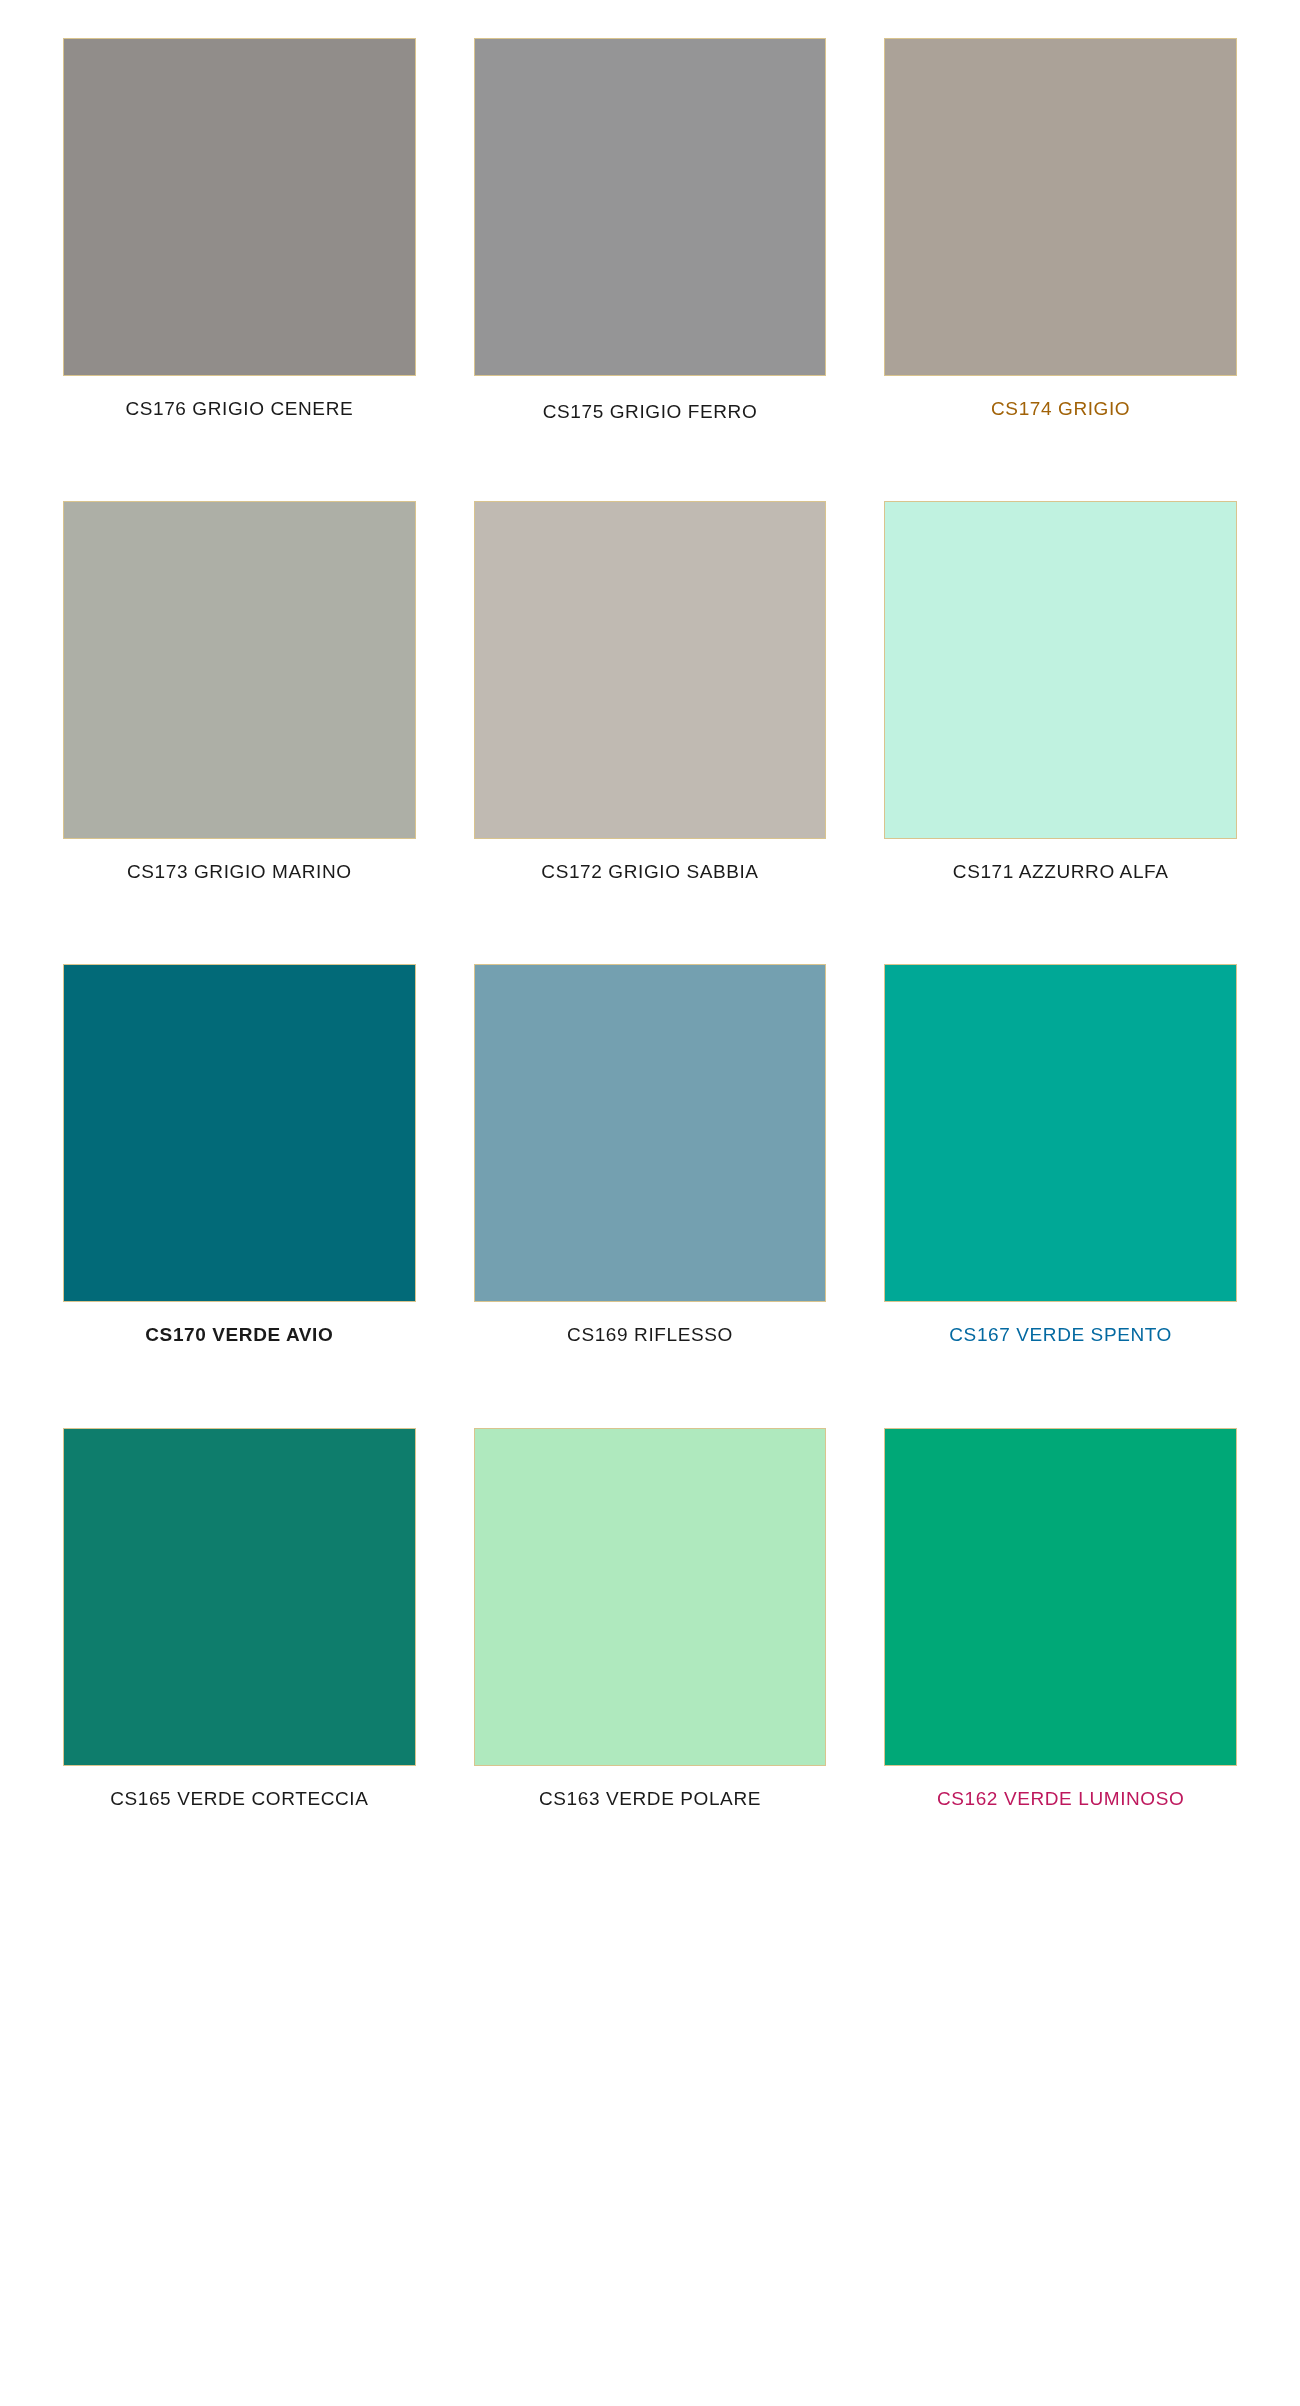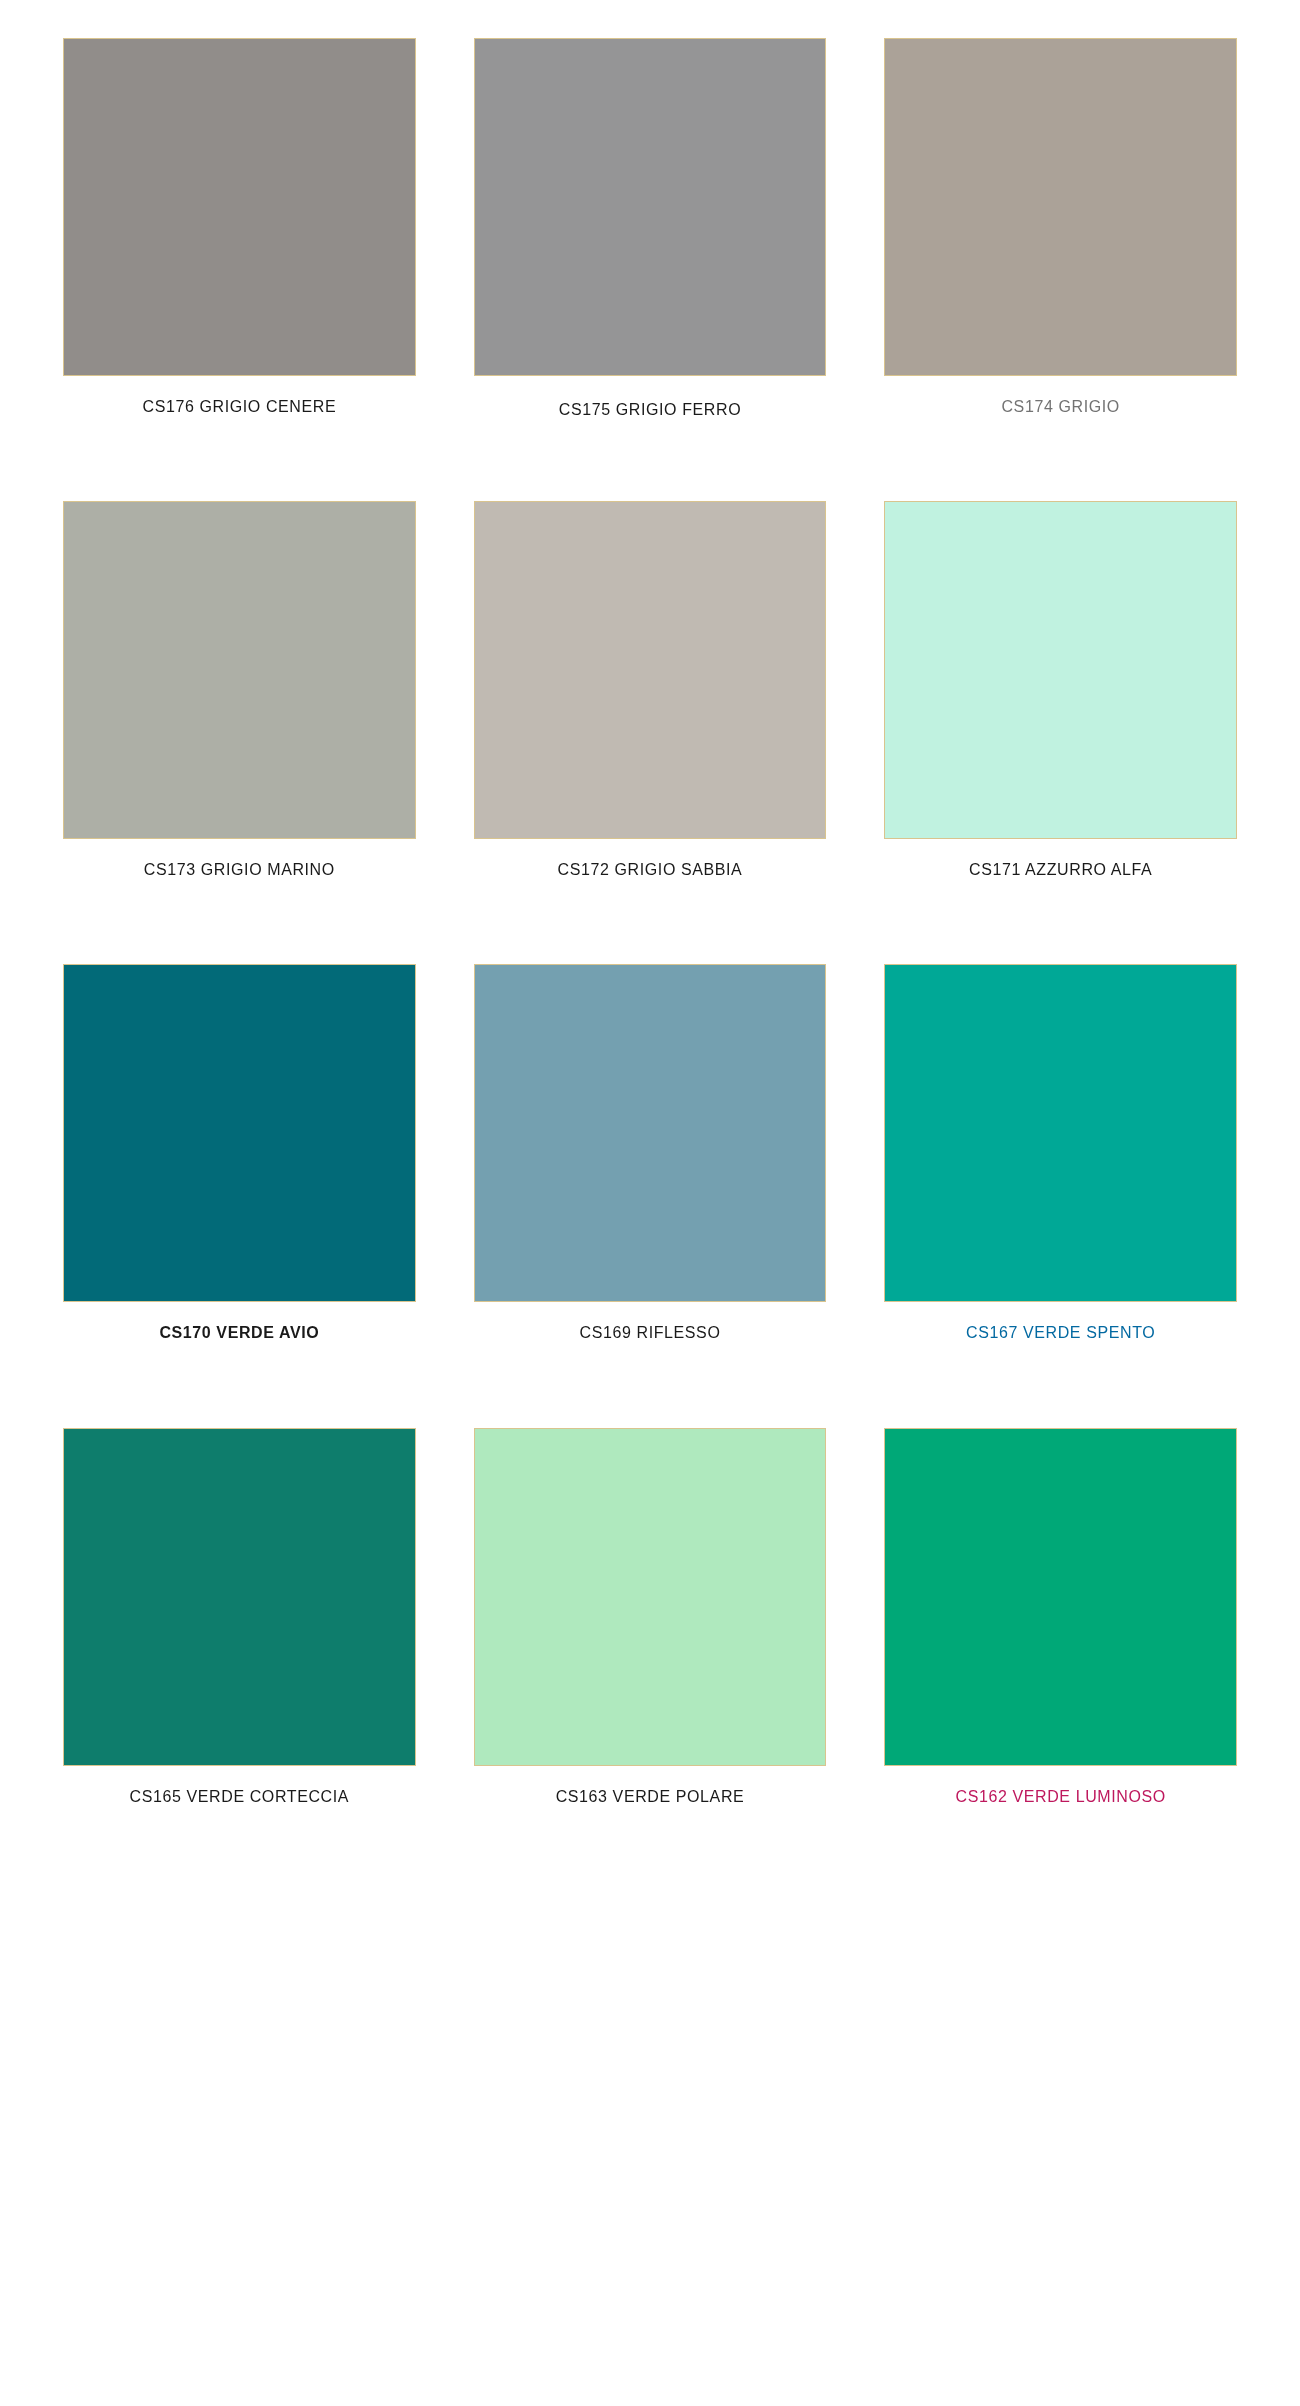--- a/index.html
+++ b/index.html
@@ -41,21 +41,21 @@
   }
   .swatch-chip {
     width: 100%;
     height: 338px;
     box-sizing: border-box;
     border: 1px solid #d9c48e;
     flex: 0 0 auto;
   }
   .swatch-label {
     margin-top: 22px;
-    font-size: 16px;
+    font-size: 19px;
     letter-spacing: 0.6px;
     color: #1a1a1a;
     text-align: center;
     white-space: nowrap;
     font-family: "Liberation Sans", sans-serif;
   }
 </style>
 </head>
 <body>
 
@@ -64,21 +64,21 @@
       <div class="swatch-cell">
         <div class="swatch-chip" style="background-color: rgb(145, 141, 138); border-color: rgb(217, 196, 142);"></div>
         <div class="swatch-label" style="color: rgb(26, 26, 26);">CS176 GRIGIO CENERE</div>
       </div>
       <div class="swatch-cell">
         <div class="swatch-chip" style="background-color: rgb(149, 149, 150); border-color: rgb(217, 196, 142);"></div>
         <div class="swatch-label" style="color: rgb(26, 26, 26); margin-top: 25px;">CS175 GRIGIO FERRO</div>
       </div>
       <div class="swatch-cell">
         <div class="swatch-chip" style="background-color: rgb(171, 162, 152); border-color: rgb(217, 196, 142);"></div>
-        <div class="swatch-label" style="color: #737373;">CS174 GRIGIO</div>
+        <div class="swatch-label" style="color: #a16207;">CS174 GRIGIO</div>
       </div>
       <div class="swatch-cell">
         <div class="swatch-chip" style="background-color: rgb(173, 175, 166); border-color: rgb(217, 196, 142);"></div>
         <div class="swatch-label" style="color: rgb(26, 26, 26); text-align: right;">CS173 GRIGIO MARINO</div>
       </div>
       <div class="swatch-cell">
         <div class="swatch-chip" style="background-color: rgb(192, 186, 178); border-color: rgb(217, 196, 142);"></div>
         <div class="swatch-label" style="color: rgb(26, 26, 26);">CS172 GRIGIO SABBIA</div>
       </div>
       <div class="swatch-cell">

